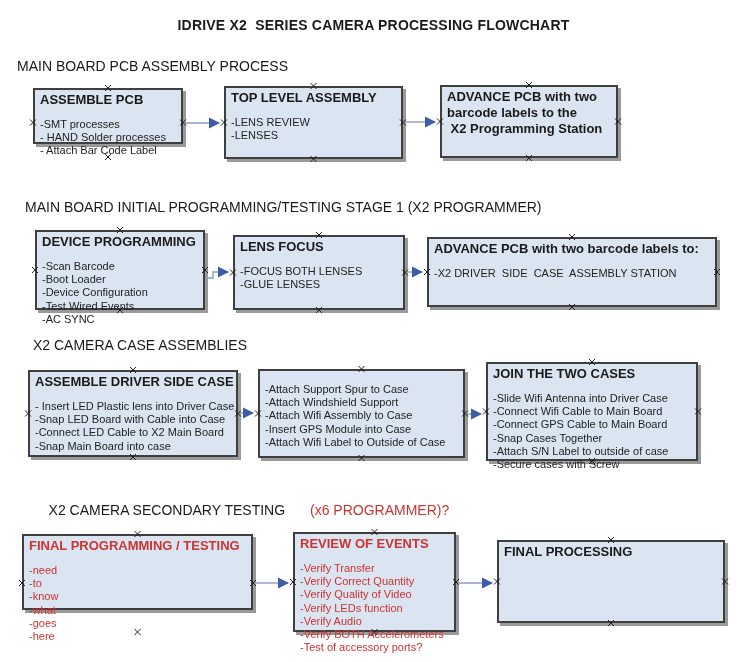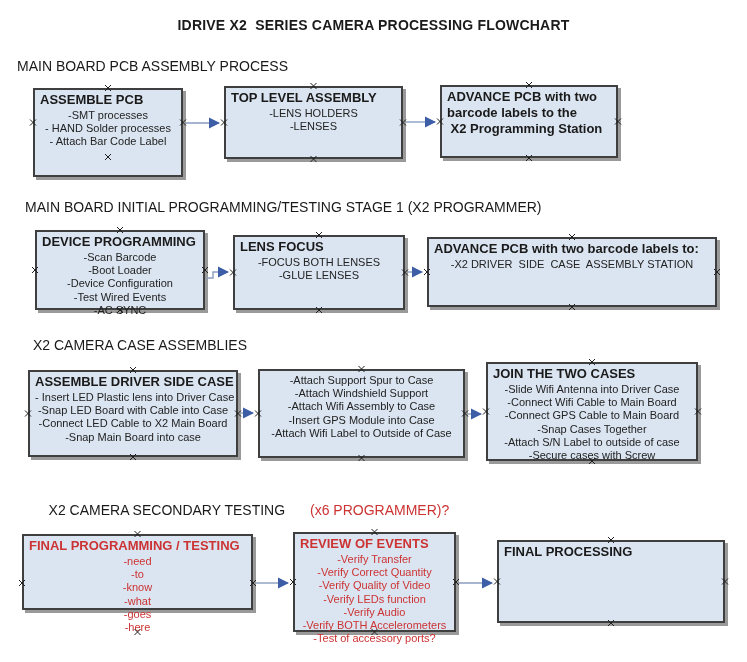--- a/index.html
+++ b/index.html
@@ -25,53 +25,53 @@
   .flow-box{
     position:absolute; box-sizing:border-box;
     background:var(--box-fill);
     border:2px solid var(--box-border);
     box-shadow:3px 3px 0 var(--shadow);
     padding:2px 5px 2px 5px;
   }
   .box-title{
     font-size:13px; font-weight:bold; line-height:16px; white-space:pre;
   }
-  .box-items{ margin-top:1px;text-align:center; }
+  .box-items{ margin-top:10px; }
   .box-item{
     font-size:11px; line-height:13.2px; white-space:pre; color:#222222;
   }
   .flow-box.red .box-title, .flow-box.red .box-item{ color:var(--red-text); }
   .overlay{
     position:absolute; top:0; left:0; width:747px; height:662px;
     pointer-events:none; z-index:5;
   }
   .connector{ stroke:var(--arrow-line); stroke-width:1.4; fill:none; }
   .handle{ stroke:#1f1f1f; stroke-width:1; }
 </style>
 </head>
 <body>
 
 <div class="canvas">
 
   <h1 class="title">IDRIVE X2  SERIES CAMERA PROCESSING FLOWCHART</h1>
 
   <div class="sec-header" style="left:17px;top:58px">MAIN BOARD PCB ASSEMBLY PROCESS</div>
 
-  <div class="flow-box" style="left:33px;top:88px;width:150px;height:89px">
+  <div class="flow-box" style="left:33px;top:88px;width:150px;height:56px">
     <div class="box-title">ASSEMBLE PCB</div>
     <div class="box-items">
         <div class="box-item">-SMT processes</div>
         <div class="box-item">- HAND Solder processes</div>
         <div class="box-item">- Attach Bar Code Label</div>
       </div>
   </div>
   <div class="flow-box" style="left:224px;top:86px;width:179px;height:73px">
     <div class="box-title">TOP LEVEL ASSEMBLY</div>
     <div class="box-items">
-        <div class="box-item">-LENS HOLDERS</div>
+        <div class="box-item">-LENS REVIEW</div>
         <div class="box-item">-LENSES</div>
       </div>
   </div>
   <div class="flow-box" style="left:440px;top:85px;width:178px;height:73px">
     <div class="box-title">ADVANCE PCB with two
 barcode labels to the
  X2 Programming Station</div>
     <div class="box-items"></div>
   </div>
 

